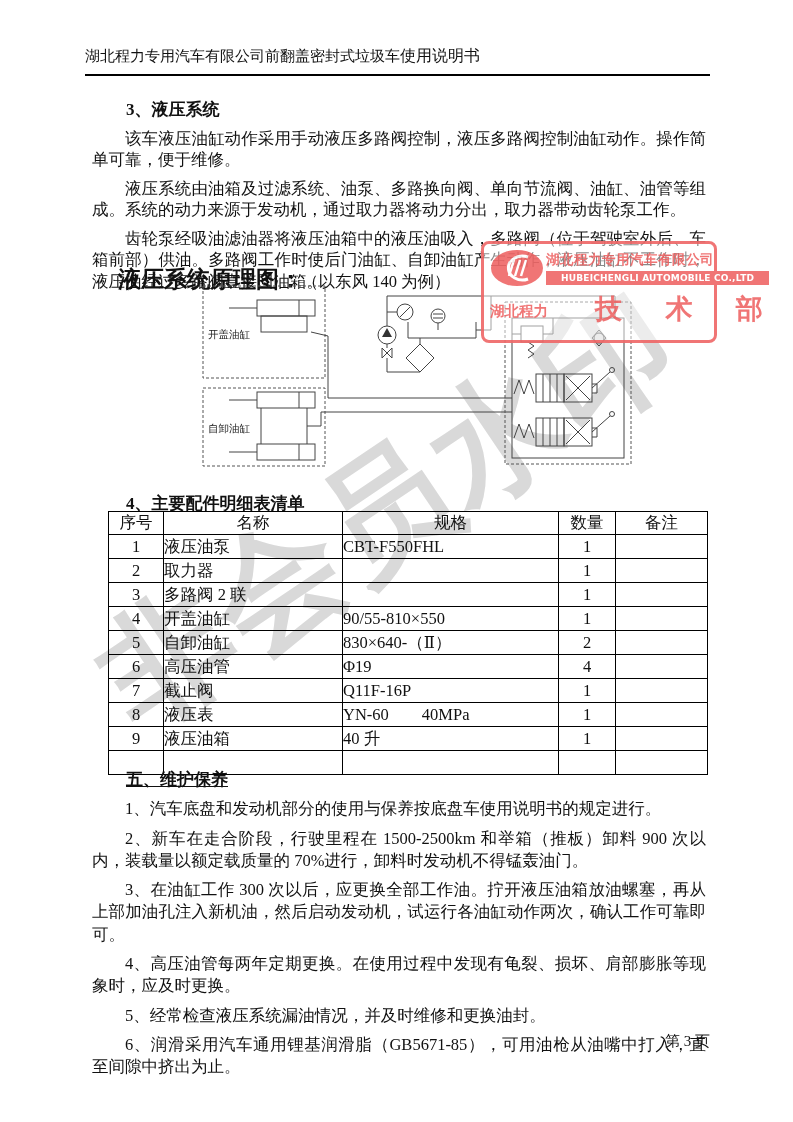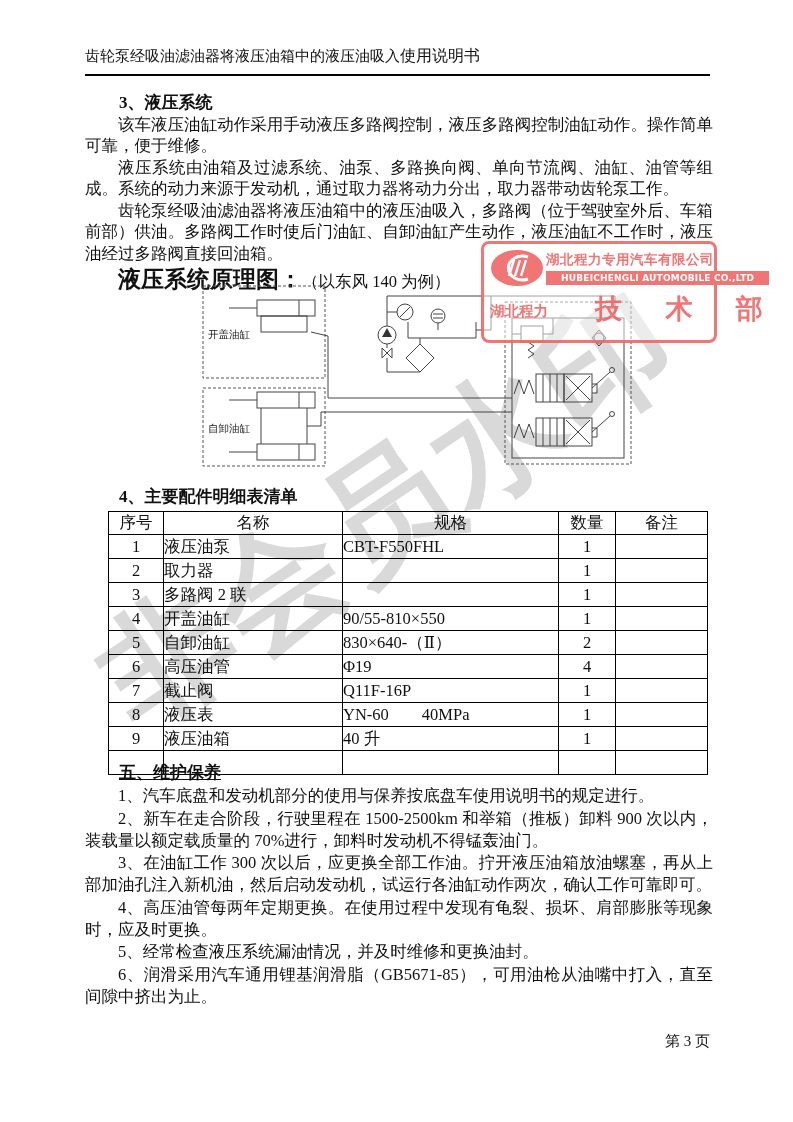--- a/index.html
+++ b/index.html
@@ -20,21 +20,21 @@
   
   .doc-header{
     position:absolute;left:85px;right:83px;top:46px;z-index:1;
     border-bottom:2px solid #000;padding-bottom:7px;
     font-size:15px;white-space:nowrap;
   }
   .doc-header .suffix{font-size:16px;}
   
   .flow{position:absolute;left:85px;width:628px;z-index:1;
     font-size:16.5px;line-height:21.5px;text-align:justify;}
-  .flow p{margin:0;text-indent:2em;}
+  .flow p{margin:7px;text-indent:2em;}
   .sec-title{font-weight:bold;text-indent:2em;margin:0;font-size:17px;}
   .sec3{top:92px;}
   .caption{position:absolute;left:85px;top:264px;width:628px;z-index:1;
     font-size:16.5px;text-indent:2em;}
   .caption b{font-size:23px;}
   
   .diagram{position:absolute;left:195px;top:280px;width:450px;height:200px;z-index:1;}
   .diagram svg{display:block;}
   
   .stamp{
@@ -77,21 +77,21 @@
   .dg-label{font-size:10.5px;fill:#222;font-family:"Liberation Serif","DejaVu Serif",serif;}
 </style>
 </head>
 <body>
 
 <div class="page">
 
   <div class="watermark">非会员水印</div>
 
   <div class="doc-header">
-    <span>齿轮泵经吸油滤油器将液压油箱中的液压油吸入</span><span class="suffix">使用说明书</span>
+    <span>湖北程力专用汽车有限公司前翻盖密封式垃圾车</span><span class="suffix">使用说明书</span>
   </div>
 
   <div class="flow sec3">
     <p class="sec-title">3、液压系统</p>
     <p>该车液压油缸动作采用手动液压多路阀控制，液压多路阀控制油缸动作。操作简单可靠，便于维修。</p>
     <p>液压系统由油箱及过滤系统、油泵、多路换向阀、单向节流阀、油缸、油管等组成。系统的动力来源于发动机，通过取力器将动力分出，取力器带动齿轮泵工作。</p>
     <p>齿轮泵经吸油滤油器将液压油箱中的液压油吸入，多路阀（位于驾驶室外后、车箱前部）供油。多路阀工作时使后门油缸、自卸油缸产生动作，液压油缸不工作时，液压油经过多路阀直接回油箱。</p>
   </div>
 
   <div class="caption">

